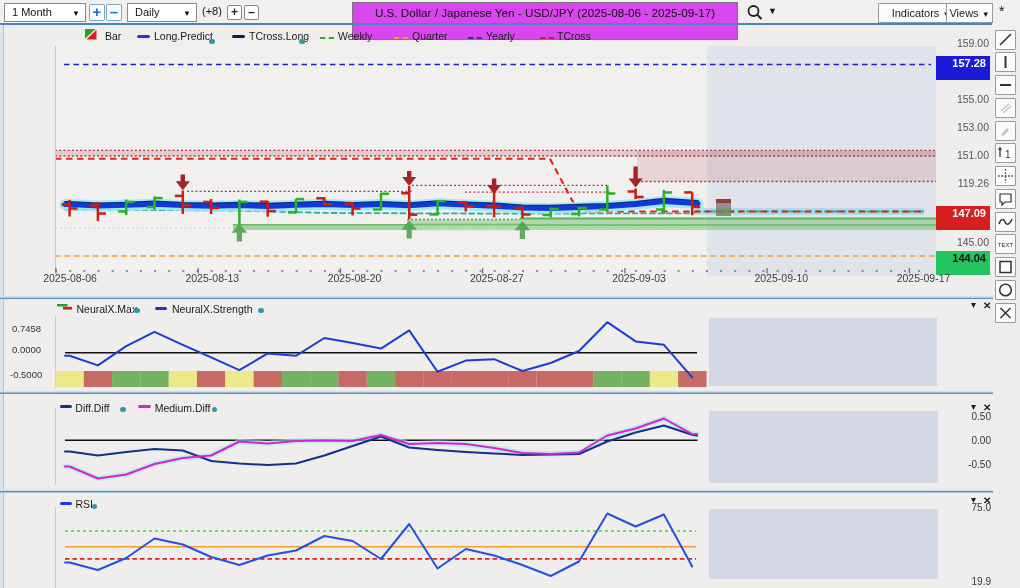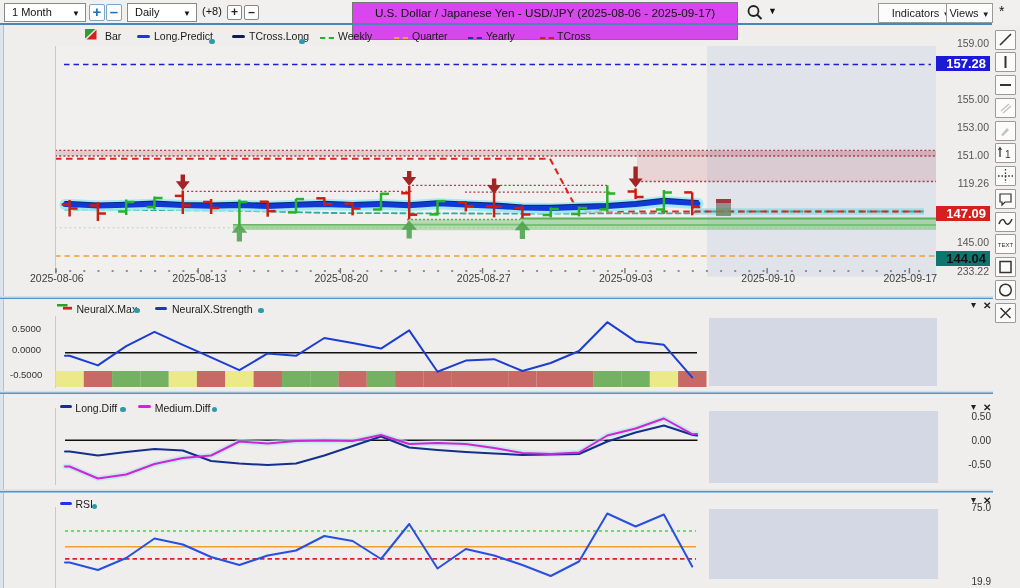--- a/index.html
+++ b/index.html
@@ -20,23 +20,23 @@
 .tbbtn { position:absolute; top:2.5px; height:20px; background:#fcfcfc; border:1px solid #999;
   font-size:11px; color:#222; text-align:center; line-height:18px; }
 .car2 { font-size:8px; }
 #star { position:absolute; left:999px; top:3px; font-size:14px; color:#111; }
 #mlegend { position:absolute; left:0; top:25.5px; width:993px; height:20px;margin-left:23px; }
 .ltx { position:absolute; top:4px; font-size:10.5px; color:#1a1a1a; white-space:nowrap; }
 .sw { position:absolute; height:3.4px; border-radius:2px; }
 .dsw { position:absolute; top:11.5px; width:14px; height:0; border-top:2.4px dashed; }
 .idot { position:absolute; width:5.5px; height:5.5px; border-radius:50%; background:#2e9aa8; }
 .plab { position:absolute; left:936px; width:53px; text-align:right; font-size:10.5px; color:#555; }
-.badge { position:absolute; left:936px; width:54px; height:15px; font-size:13px; font-weight:bold;
+.badge { position:absolute; left:936px; width:54px; height:24px; font-size:11px; font-weight:bold;
   text-align:right; line-height:15px; padding-right:4px; }
-.dlab { position:absolute; top:272px; width:80px; text-align:left; font-size:10.5px; color:#3d3d3d; }
+.dlab { position:absolute; top:272px; width:80px; text-align:center; font-size:10.5px; color:#3d3d3d; }
 .phead { position:absolute; left:0; width:993px; height:14px; }
 .ptx { position:absolute; top:0; font-size:10.5px; color:#1a1a1a; white-space:nowrap; }
 .pctl { position:absolute; left:971px; width:26px; height:12px; }
 .pctl .tri { position:absolute; left:0; top:-2px; font-size:10px; color:#222; }
 .pctl .px { position:absolute; left:12px; top:-1px; font-size:10px; font-weight:bold; color:#222; }
 .ylab { position:absolute; left:0; font-size:9.5px; color:#333; }
 .yrlab { position:absolute; left:955px; width:36px; text-align:right; font-size:10px; color:#333; }
 #toolcol { position:absolute; left:994px; top:0; width:26px; height:588px; }
 .tbtn { position:absolute; left:1px; width:21px; height:20px; background:#fbfbfa; border:1px solid #9a9a9a;
   border-radius:1px; text-align:center; }
@@ -355,21 +355,21 @@
   </div>
 <div class="plab" style="top:36.9px">159.00</div>
 <div class="plab" style="top:93.0px">155.00</div>
 <div class="plab" style="top:120.7px">153.00</div>
 <div class="plab" style="top:149.1px">151.00</div>
 <div class="plab" style="top:176.8px">119.26</div>
 <div class="plab" style="top:235.5px">145.00</div>
 <div class="plab" style="top:265.2px">233.22</div>
 <div class="badge" style="top:56.2px;background:#1a1ad8;color:#fff">157.28</div>
 <div class="badge" style="top:205.8px;background:#d6201f;color:#fff">147.09</div>
-<div class="badge" style="top:250.6px;background:#0f766e;color:#111">144.04</div>
+<div class="badge" style="top:250.6px;background:#22c55e;color:#111">144.04</div>
 <div class="dlab" style="left:30px">2025-08-06</div>
 <div class="dlab" style="left:172.3px">2025-08-13</div>
 <div class="dlab" style="left:314.5px">2025-08-20</div>
 <div class="dlab" style="left:456.8px">2025-08-27</div>
 <div class="dlab" style="left:599px">2025-09-03</div>
 <div class="dlab" style="left:741.3px">2025-09-10</div>
 <div class="dlab" style="left:883.5px">2025-09-17</div>
 <div class="phead" style="top:302.5px">
     <svg style="position:absolute;left:57px;top:1px" width="18" height="9">
       <rect x="0" y="0" width="10.5" height="2.5" fill="#2ca02c"></rect>
@@ -378,26 +378,26 @@
     <span class="ptx" style="left:76.5px">NeuralX.Max</span>
     <div class="idot" style="left:134px;top:5px"></div>
     <span class="sw" style="left:155px;top:4px;width:12px;background:#2233bb"></span>
     <span class="ptx" style="left:172px">NeuralX.Strength</span>
     <div class="idot" style="left:258px;top:5px"></div>
   </div>
 <div class="pctl" style="top:301px">
     <span class="tri">▾</span>
     <span class="px">✕</span>
   </div>
-<div class="ylab" style="top:323px;left:12px">0.5000</div>
+<div class="ylab" style="top:323px;left:12px">0.7458</div>
 <div class="ylab" style="top:344px;left:12px">0.0000</div>
 <div class="ylab" style="top:368.5px;left:10px">-0.5000</div>
 <div class="phead" style="top:402px">
     <span class="sw" style="left:59.5px;top:3px;width:12.5px;background:#14308c"></span>
-    <span class="ptx" style="left:75.3px">Long.Diff</span>
+    <span class="ptx" style="left:75.3px">Diff.Diff</span>
     <div class="idot" style="left:120px;top:4.5px"></div>
     <span class="sw" style="left:138px;top:3px;width:13px;background:#d324d3"></span>
     <span class="ptx" style="left:154.7px">Medium.Diff</span>
     <div class="idot" style="left:211.5px;top:4.5px"></div>
   </div>
 <div class="pctl" style="top:403px">
     <span class="tri">▾</span>
     <span class="px">✕</span>
   </div>
 <div class="yrlab" style="top:411px">0.50</div>

